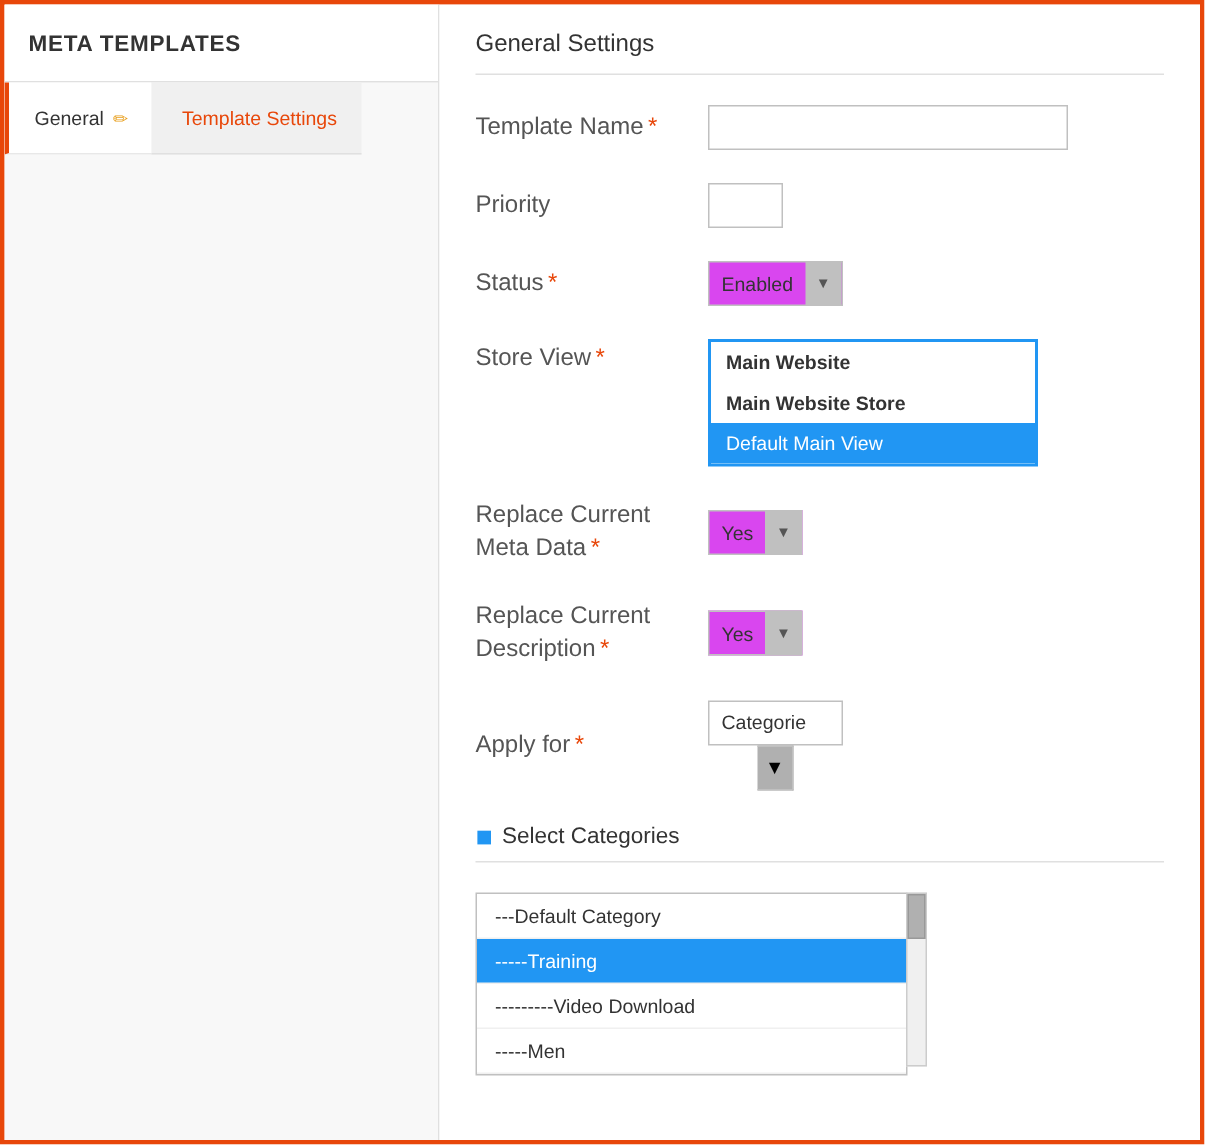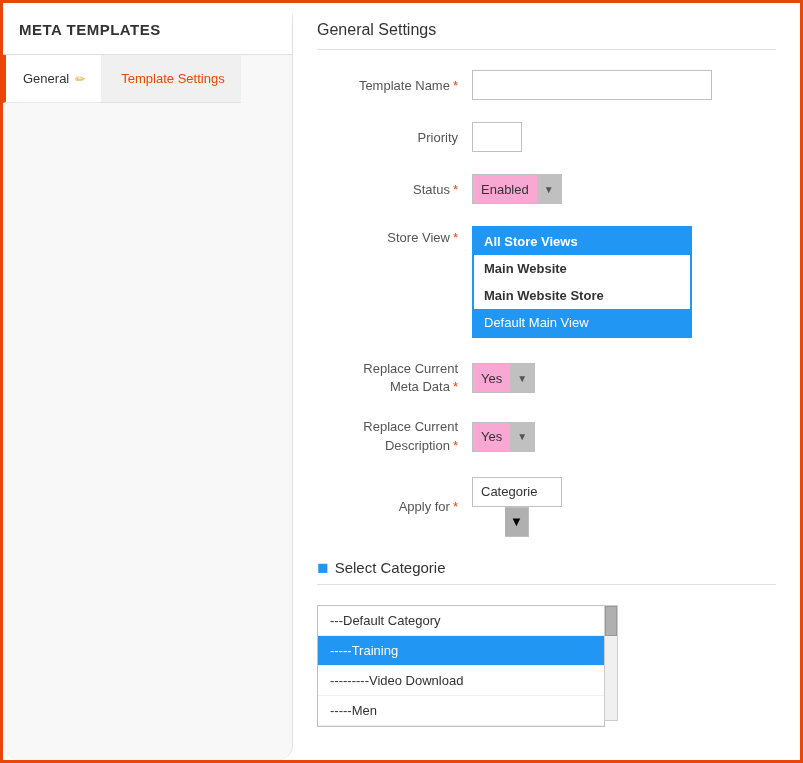--- a/index.html
+++ b/index.html
@@ -18,21 +18,20 @@
       overflow: hidden;
     }
     
     .sidebar {
       width: 290px;
       min-width: 290px;
       background: #f8f8f8;
       border-right: 1px solid #e0e0e0;
       display: flex;
       flex-direction: column;
-      border-radius: 15px;
     }
     .sidebar-header {
       background: #fff;
       border-bottom: 1px solid #e0e0e0;
       padding: 18px 16px 16px 16px;
     }
     .sidebar-header-title {
       font-size: 15px;
       font-weight: bold;
       color: #333;
@@ -96,24 +95,24 @@
       border-top: 1px solid #e0e0e0;
       margin-bottom: 20px;
     }
     .form-row {
       display: flex;
       align-items: center;
       margin-bottom: 22px;
     }
     .form-label {
       width: 155px;
-      text-align: right;
+      text-align: left;
       padding-right: 14px;
       color: #555;
-      font-size: 13px;
+      font-size: 16px;
       flex-shrink: 0;
     }
     .required-star {
       color: #e8470a;
       margin-left: 3px;
     }
     .form-input-text {
       border: 1px solid #c0c0c0;
       padding: 5px 8px;
       font-size: 13px;
@@ -126,21 +125,21 @@
       padding: 5px 8px;
       font-size: 13px;
       width: 50px;
       height: 30px;
       outline: none;
     }
     .select-wrapper {
       display: flex;
       align-items: center;
       border: 1px solid #c0c0c0;
-      background: #f9a8d4;
+      background: #d946ef;
       height: 30px;
     }
     .select-value {
       padding: 5px 8px;
       font-size: 13px;
       color: #333;
     }
     .select-arrow {
       width: 24px;
       height: 30px;
@@ -308,21 +307,20 @@
         <span class="select-value">Enabled</span>
         <div class="select-arrow">▼</div>
       </div>
     </div>
 
     <div class="form-row form-row-top">
       <label class="form-label" style="padding-top:4px;">
         <span>Store View</span><span class="required-star">*</span>
       </label>
       <div class="store-view-select">
-        <div class="store-option selected">All Store Views</div>
         <div class="store-option bold">Main Website</div>
         <div class="store-option bold">Main Website Store</div>
         <div class="store-option default-selected">Default Main View</div>
       </div>
     </div>
 
     <div class="form-row">
       <label class="form-label" style="line-height:1.4;">
         <span>Replace Current<br>Meta Data</span><span class="required-star">*</span>
       </label>
@@ -348,21 +346,21 @@
       </label>
       <div class="select-categorie">
         <div class="select-value-box">Categorie</div>
         <div class="arrow-btn">▼</div>
       </div>
     </div>
 
     <div style="margin-bottom:10px;">
       <div class="section-title-2">
         <span class="section-icon">◼</span>
-        <span>Select Categorie</span>
+        <span>Select Categories</span>
       </div>
       <hr class="divider">
     </div>
 
     <div class="form-row form-row-top">
       <div class="categories-wrapper">
         <div class="categories-select" style="width:288px;">
           <div class="cat-option">---Default Category</div>
           <div class="cat-option selected">-----Training</div>
           <div class="cat-option">---------Video Download</div>

